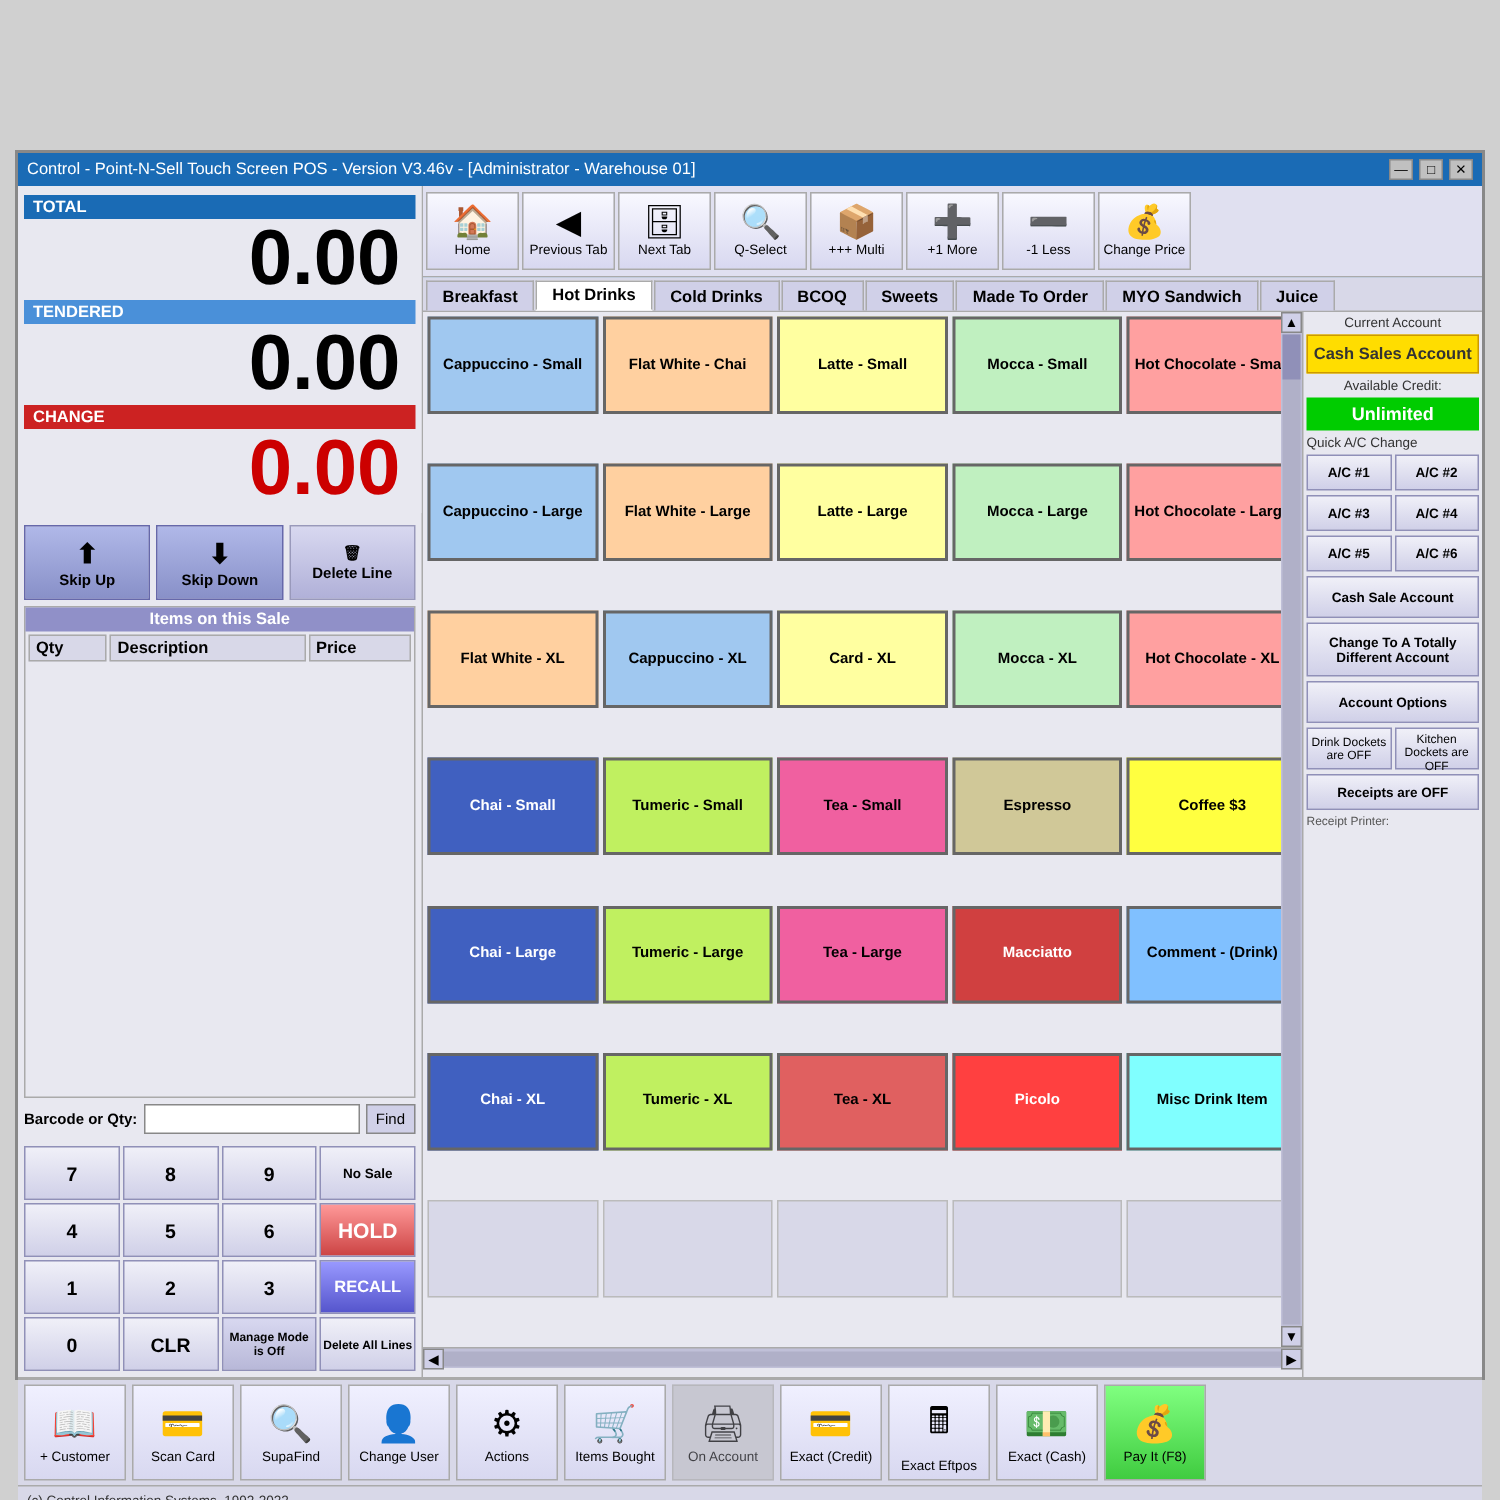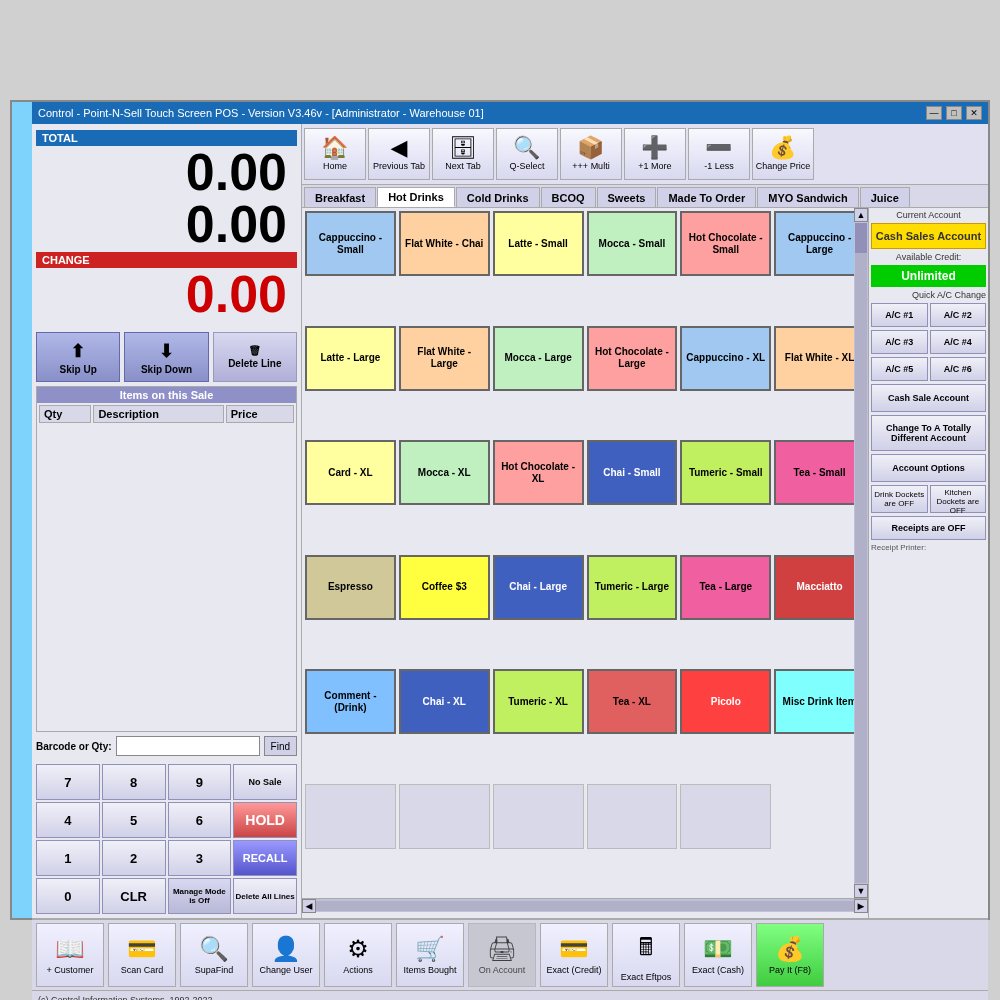--- a/index.html
+++ b/index.html
@@ -4,21 +4,20 @@
   <style>
     * { box-sizing: border-box; margin: 0; padding: 0; font-family: Arial, sans-serif; }
     body { background: #d0d0d0; display: flex; justify-content: center; align-items: center; width: 1000px; height: 1000px; overflow: hidden; }
     
     #app-window { 
       width: 980px; height: 820px; 
       background: #7dd3fc; 
       border: 2px solid #888; 
       position: relative;
       top: 10px;
-      padding-left: 20px;
     }
     
     
     #title-bar {
       background: #1a6bb5;
       color: white;
       height: 22px;
       display: flex;
       align-items: center;
       justify-content: space-between;
@@ -176,21 +175,21 @@
     
     
     #product-area { 
       flex: 1; 
       background: #e8e8f0;
       overflow: hidden;
       position: relative;
     }
     #product-grid { 
       display: grid; 
-      grid-template-columns: repeat(6, 1fr);
+      grid-template-columns: repeat(5, 1fr);
       gap: 3px;
       padding: 3px;
       height: calc(100% - 20px);
       overflow-y: auto;
     }
     .product-btn {
       height: 65px;
       border: 2px solid #666;
       font-size: 10px; font-weight: bold;
       cursor: pointer; text-align: center;
@@ -257,21 +256,21 @@
     #cash-sales-account-btn { 
       background: #ffdd00; color: #333; font-size: 11px; font-weight: bold;
       text-align: center; padding: 6px 2px;
       border: 1px solid #cc9900; cursor: pointer;
     }
     #available-credit-label { font-size: 9px; text-align: center; color: #333; }
     #unlimited-btn { 
       background: #00cc00; color: white; font-size: 12px; font-weight: bold;
       text-align: center; padding: 4px; cursor: pointer;
     }
-    #quick-ac-label { font-size: 9px; text-align: right; color: #333; }
+    #quick-ac-label { font-size: 9px; text-align: left; color: #333; }
     .ac-row { display: flex; gap: 2px; }
     .ac-btn { 
       flex: 1; height: 24px; font-size: 9px; font-weight: bold;
       background: linear-gradient(to bottom, #f0f0f8, #d0d0e8);
       border: 1px solid #9090b8; cursor: pointer;
     }
     #cash-sale-acct-btn { 
       height: 28px; font-size: 9px; font-weight: bold;
       background: linear-gradient(to bottom, #f0f0f8, #d0d0e8);
       border: 1px solid #9090b8; cursor: pointer; width: 100%;
@@ -345,20 +344,21 @@
     </div>
   </div>
 
   <div id="main">
 
     <div id="left-panel">
 
       <div id="total-section">
         <div id="total-label">TOTAL</div>
         <div id="total-amount">0.00</div>
+        <div id="tendered-label">TENDERED</div>
         <div id="tendered-amount">0.00</div>
         <div id="change-label">CHANGE</div>
         <div id="change-amount">0.00</div>
       </div>
 
       <div id="nav-buttons">
         <button class="nav-btn">
           <span class="arrow">⬆</span>
           <span>Skip Up</span>
         </button>
@@ -464,27 +464,27 @@
 
         <div id="product-area" style="flex:1; position:relative;">
           <div id="product-grid">
             <button class="product-btn cappuccino">Cappuccino - Small</button>
             <button class="product-btn flat-white">Flat White - Chai</button>
             <button class="product-btn latte">Latte - Small</button>
             <button class="product-btn mocca">Mocca - Small</button>
             <button class="product-btn hot-choc">Hot Chocolate - Small</button>
 
             <button class="product-btn cappuccino">Cappuccino - Large</button>
+            <button class="product-btn flat-white">Flat White - Large</button>
             <button class="product-btn latte">Latte - Large</button>
-            <button class="product-btn flat-white">Flat White - Large</button>
             <button class="product-btn mocca">Mocca - Large</button>
             <button class="product-btn hot-choc">Hot Chocolate - Large</button>
 
+            <button class="product-btn flat-white">Flat White - XL</button>
             <button class="product-btn cappuccino">Cappuccino - XL</button>
-            <button class="product-btn flat-white">Flat White - XL</button>
             <button class="product-btn latte">Card - XL</button>
             <button class="product-btn mocca">Mocca - XL</button>
             <button class="product-btn hot-choc">Hot Chocolate - XL</button>
 
             <button class="product-btn chai">Chai - Small</button>
             <button class="product-btn tumeric">Tumeric - Small</button>
             <button class="product-btn tea">Tea - Small</button>
             <button class="product-btn espresso">Espresso</button>
             <button class="product-btn coffee3">Coffee $3</button>
 

